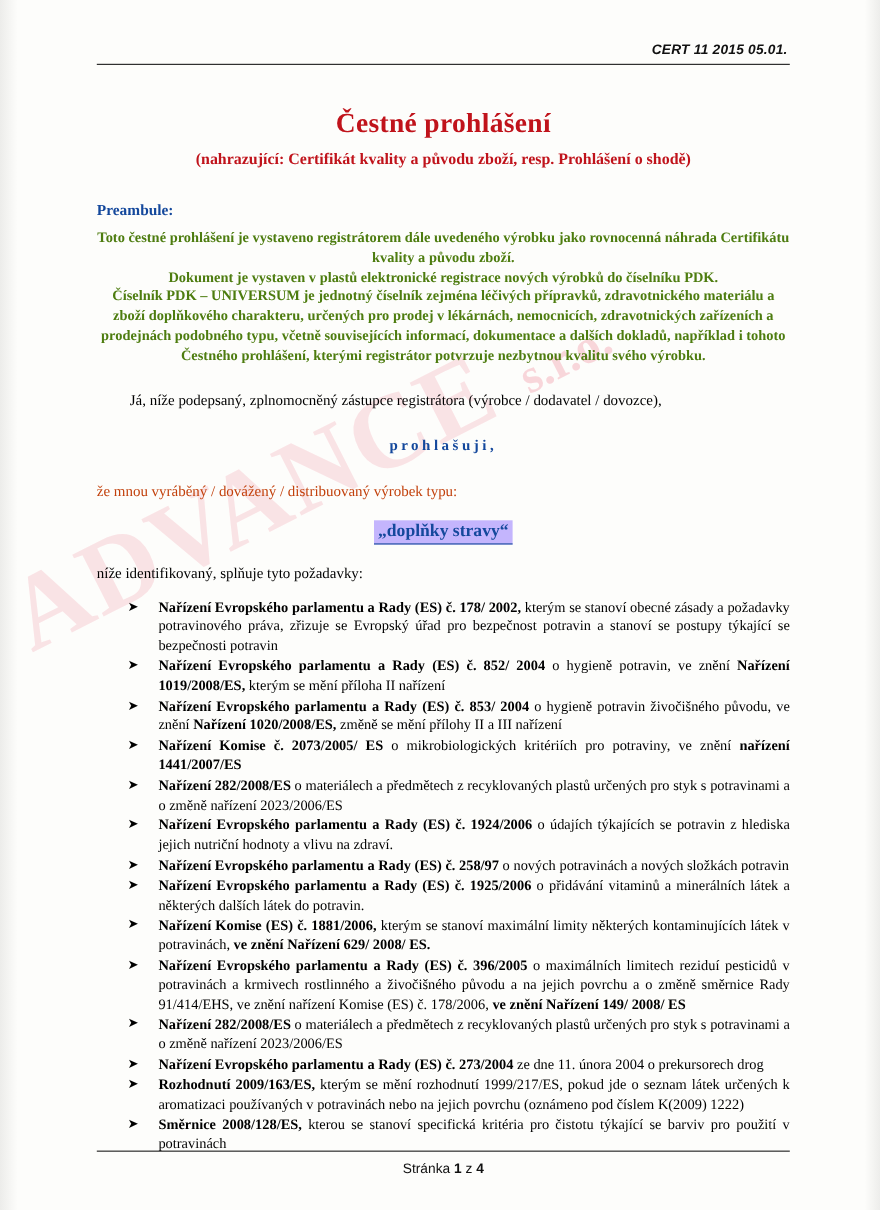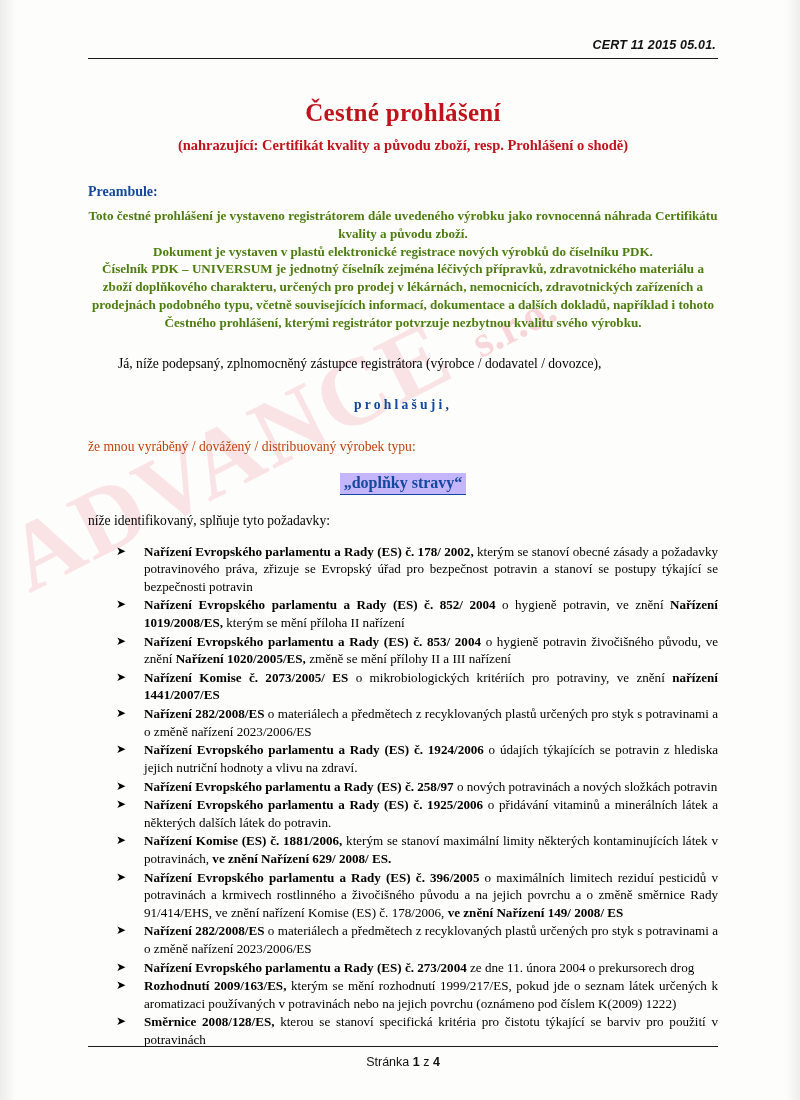--- a/index.html
+++ b/index.html
@@ -240,21 +240,21 @@
 
     <div class="product-line">
       <span class="product-highlight">„doplňky stravy“</span>
     </div>
 
     <div class="identified">níže identifikovaný, splňuje tyto požadavky:</div>
 
     <ul class="reg-list">
       <li><span class="arrow">➤</span><span class="b">Nařízení Evropského parlamentu a Rady (ES) č. 178/ 2002,</span><span> kterým se stanoví obecné zásady a požadavky potravinového práva, zřizuje se Evropský úřad pro bezpečnost potravin a stanoví se postupy týkající se bezpečnosti potravin</span></li>
       <li><span class="arrow">➤</span><span class="b">Nařízení Evropského parlamentu a Rady (ES) č. 852/ 2004</span><span> o hygieně potravin, ve znění </span><span class="b">Nařízení 1019/2008/ES,</span><span> kterým se mění příloha II nařízení</span></li>
-      <li><span class="arrow">➤</span><span class="b">Nařízení Evropského parlamentu a Rady (ES) č. 853/ 2004</span><span> o hygieně potravin živočišného původu, ve znění </span><span class="b">Nařízení 1020/2005/ES,</span><span> změně se mění přílohy II a III nařízení</span></li>
+      <li><span class="arrow">➤</span><span class="b">Nařízení Evropského parlamentu a Rady (ES) č. 853/ 2004</span><span> o hygieně potravin živočišného původu, ve znění </span><span class="b">Nařízení 1020/2008/ES,</span><span> změně se mění přílohy II a III nařízení</span></li>
       <li><span class="arrow">➤</span><span class="b">Nařízení Komise č. 2073/2005/ ES</span><span> o mikrobiologických kritériích pro potraviny, ve znění </span><span class="b">nařízení 1441/2007/ES</span><span></span></li>
       <li><span class="arrow">➤</span><span class="b">Nařízení 282/2008/ES</span><span> o materiálech a předmětech z recyklovaných plastů určených pro styk s potravinami a o změně nařízení 2023/2006/ES</span></li>
       <li><span class="arrow">➤</span><span class="b">Nařízení Evropského parlamentu a Rady (ES) č. 1924/2006</span><span> o údajích týkajících se potravin z hlediska jejich nutriční hodnoty a vlivu na zdraví.</span></li>
       <li><span class="arrow">➤</span><span class="b">Nařízení Evropského parlamentu a Rady (ES) č. 258/97</span><span> o nových potravinách a nových složkách potravin</span></li>
       <li><span class="arrow">➤</span><span class="b">Nařízení Evropského parlamentu a Rady (ES) č. 1925/2006</span><span>  o přidávání vitaminů a minerálních látek a některých dalších látek do potravin.</span></li>
       <li><span class="arrow">➤</span><span class="b">Nařízení Komise (ES) č. 1881/2006,</span><span> kterým se stanoví maximální limity některých kontaminujících látek v potravinách, </span><span class="b">ve znění Nařízení 629/ 2008/ ES.</span><span></span></li>
       <li><span class="arrow">➤</span><span class="b">Nařízení Evropského parlamentu a Rady (ES) č. 396/2005</span><span> o maximálních limitech reziduí pesticidů v potravinách a krmivech rostlinného a živočišného původu a na jejich povrchu a o změně směrnice Rady 91/414/EHS, ve znění nařízení Komise (ES) č. 178/2006, </span><span class="b">ve znění Nařízení 149/ 2008/ ES</span><span></span></li>
       <li><span class="arrow">➤</span><span class="b">Nařízení 282/2008/ES</span><span> o materiálech a předmětech z recyklovaných plastů určených pro styk s potravinami a o změně nařízení 2023/2006/ES</span></li>
       <li><span class="arrow">➤</span><span class="b">Nařízení Evropského parlamentu a Rady (ES) č. 273/2004</span><span> ze dne 11. února 2004 o prekursorech drog</span></li>
       <li><span class="arrow">➤</span><span class="b">Rozhodnutí 2009/163/ES,</span><span> kterým se mění rozhodnutí 1999/217/ES, pokud jde o seznam látek určených k aromatizaci používaných v potravinách nebo na jejich povrchu (oznámeno pod číslem K(2009) 1222)</span></li>

